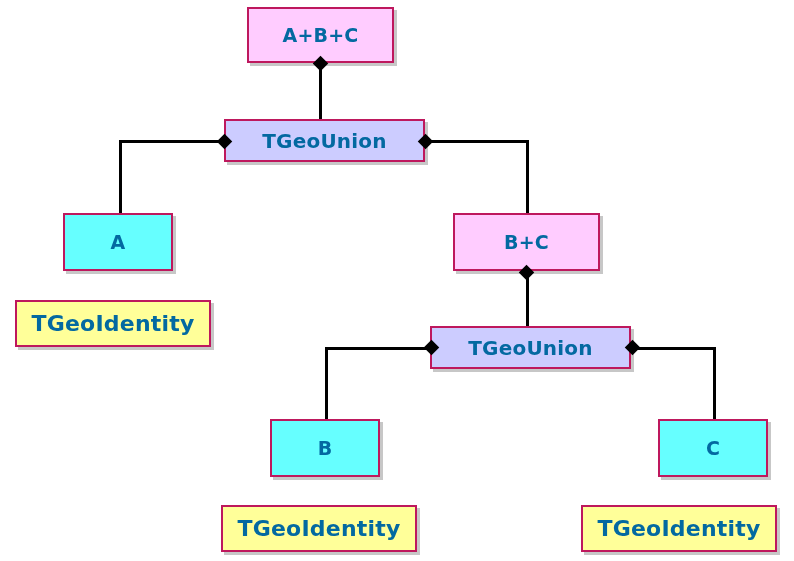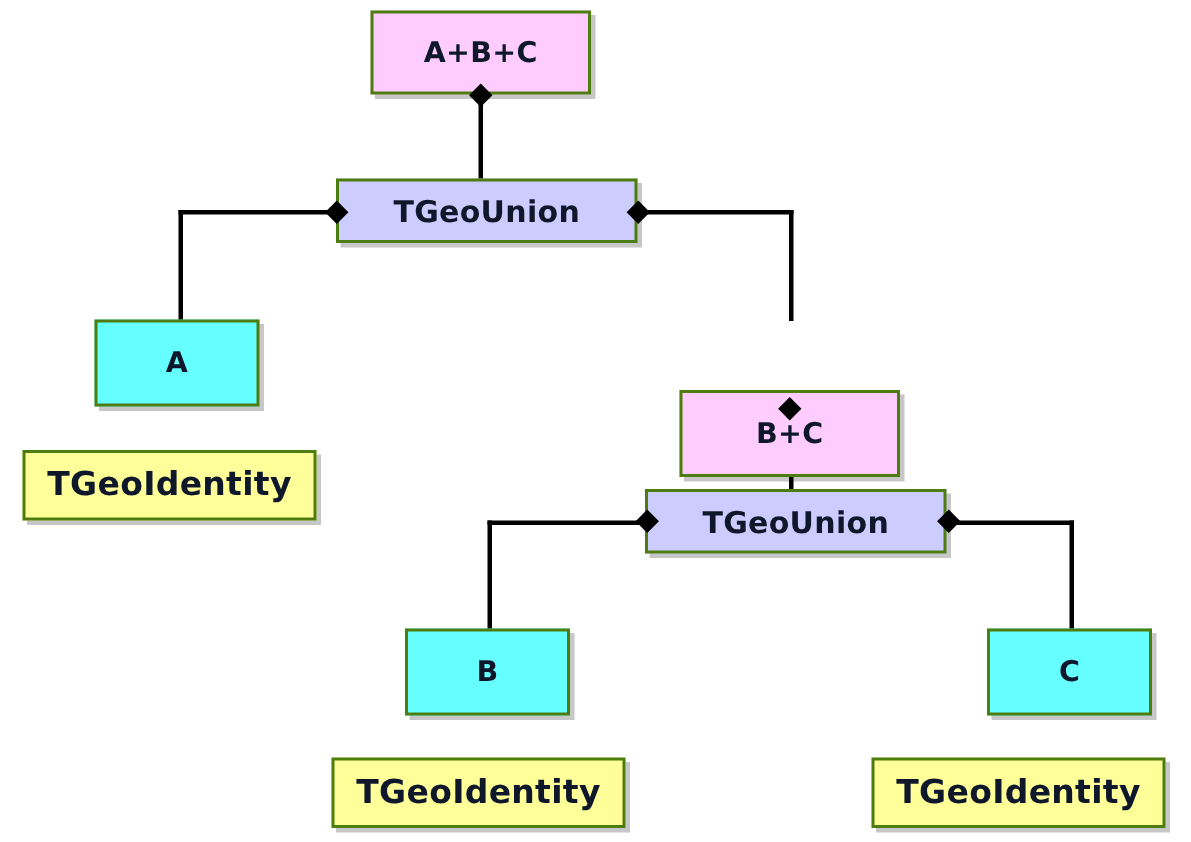--- a/index.html
+++ b/index.html
@@ -13,26 +13,26 @@
   #canvas {
     position: relative;
     width: 794px;
     height: 561px;
     background: #ffffff;
     overflow: hidden;
   }
   .node {
     position: absolute;
     box-sizing: border-box;
-    border: 2px solid #4d7c0f;
+    border: 2px solid #be185d;
     display: flex;
     align-items: center;
     justify-content: center;
     font-weight: bold;
-    color: #0f172a;
+    color: #0369a1;
     letter-spacing: 0.2px;
     box-shadow: 3px 3px 0 rgba(0,0,0,0.22);
     z-index: 3;
   }
   .node-shape {
     background: #ffccff;
     font-size: 19px;
   }
   .node-class {
     background: #ccccff;
@@ -95,21 +95,21 @@
   <div class="diamond" style="left:627px; top:342px;"></div>
 
   <div class="node node-shape" style="left:247px; top:7px; width:147px; height:56px;">A+B+C</div>
 
   <div class="node node-class" style="left:224px; top:119px; width:201px; height:43px;">TGeoUnion</div>
 
   <div class="node node-leaf" style="left:63px; top:213px; width:110px; height:58px;">A</div>
 
   <div class="node node-identity" style="left:15px; top:300px; width:196px; height:47px;">TGeoIdentity</div>
 
-  <div class="node node-shape" style="left:453px; top:213px; width:147px; height:58px;margin-top:47px;">B+C</div>
+  <div class="node node-shape" style="left:453px; top:213px; width:147px; height:58px;">B+C</div>
 
   <div class="node node-class" style="left:430px; top:326px; width:201px; height:43px;">TGeoUnion</div>
 
   <div class="node node-leaf" style="left:270px; top:419px; width:110px; height:58px;">B</div>
 
   <div class="node node-identity" style="left:221px; top:505px; width:196px; height:47px;">TGeoIdentity</div>
 
   <div class="node node-leaf" style="left:658px; top:419px; width:110px; height:58px;">C</div>
 
   <div class="node node-identity" style="left:581px; top:505px; width:196px; height:47px;">TGeoIdentity</div>

